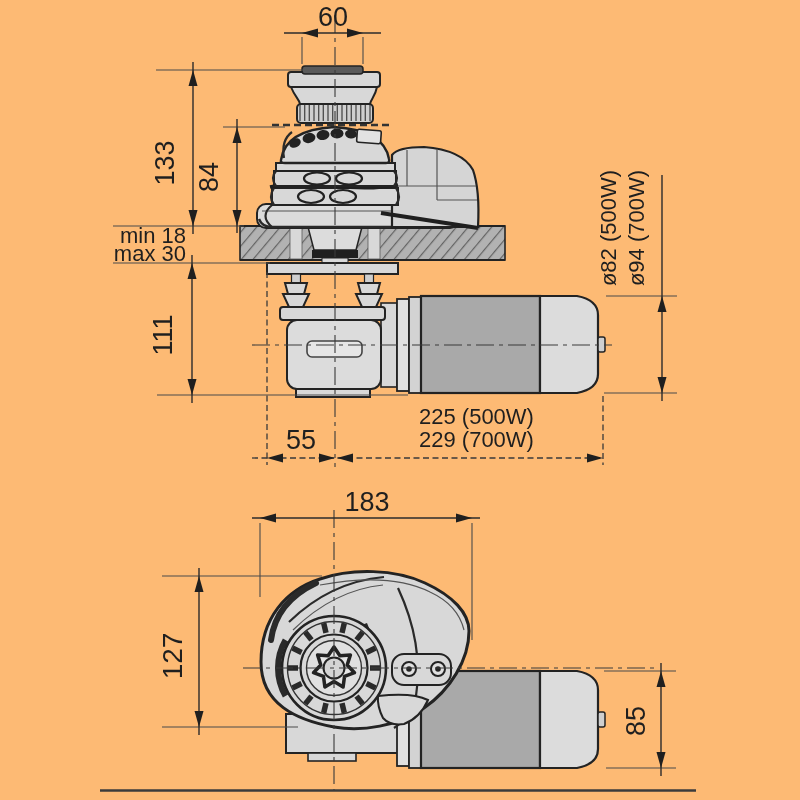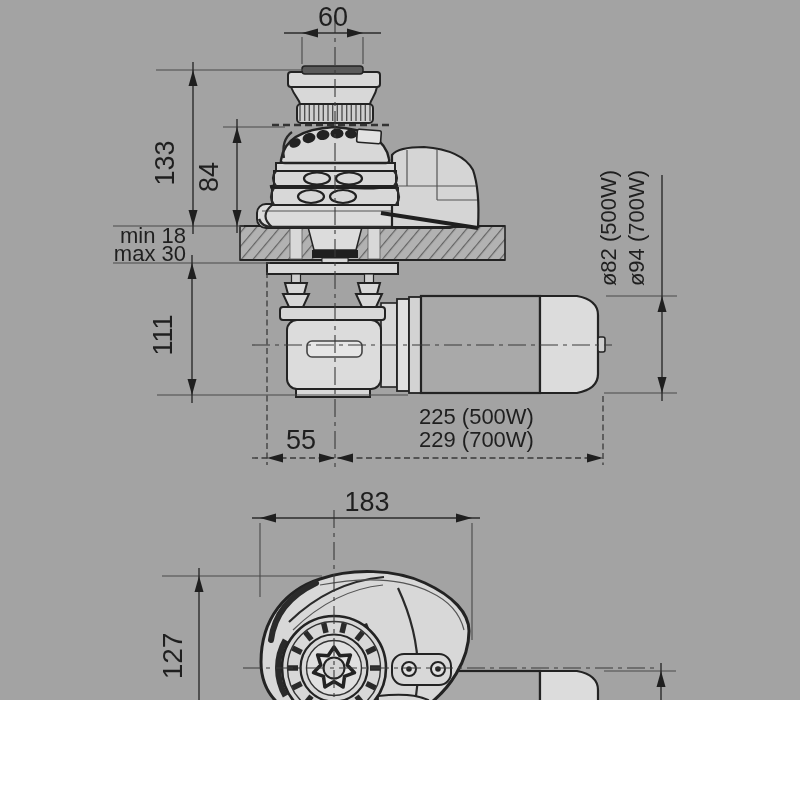--- a/index.html
+++ b/index.html
@@ -1,16 +1,16 @@
 <!DOCTYPE html>
 <html><head>
 <meta charset="utf-8">
 <style>
   html,body{margin:0;padding:0;background:#ffffff;}
-  .page{position:relative;width:800px;height:700px;background:#a3a3a3;overflow:hidden;
+  .page{position:relative;width:800px;height:800px;background:#fdba74;overflow:hidden;
         font-family:"Liberation Sans",sans-serif;}
   svg{display:block;}
   text{fill:#1f1f1f;}
   .dim{font-size:27px;}
   .dimS{font-size:22px;}
   .dimM{font-size:28px;}
   .thin{stroke:#4a4a4a;stroke-width:1.1;fill:none;}
   .dln{stroke:#2b2b2b;stroke-width:1.4;fill:none;}
   .dsh{stroke:#3a3a3a;stroke-width:1.3;fill:none;stroke-dasharray:6 3.5;}
   .cl{stroke:#3a3a3a;stroke-width:1.1;fill:none;stroke-dasharray:18 5 4 5;}

